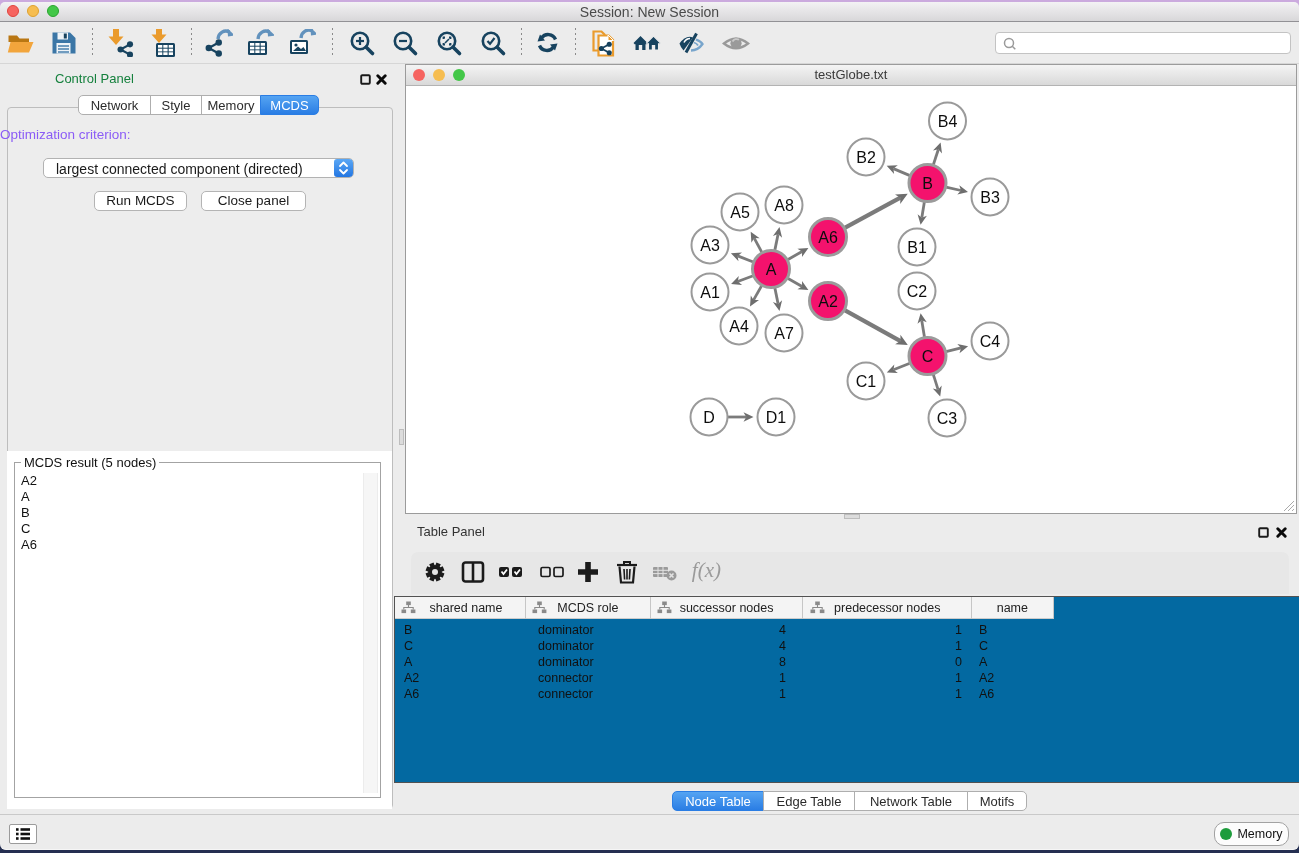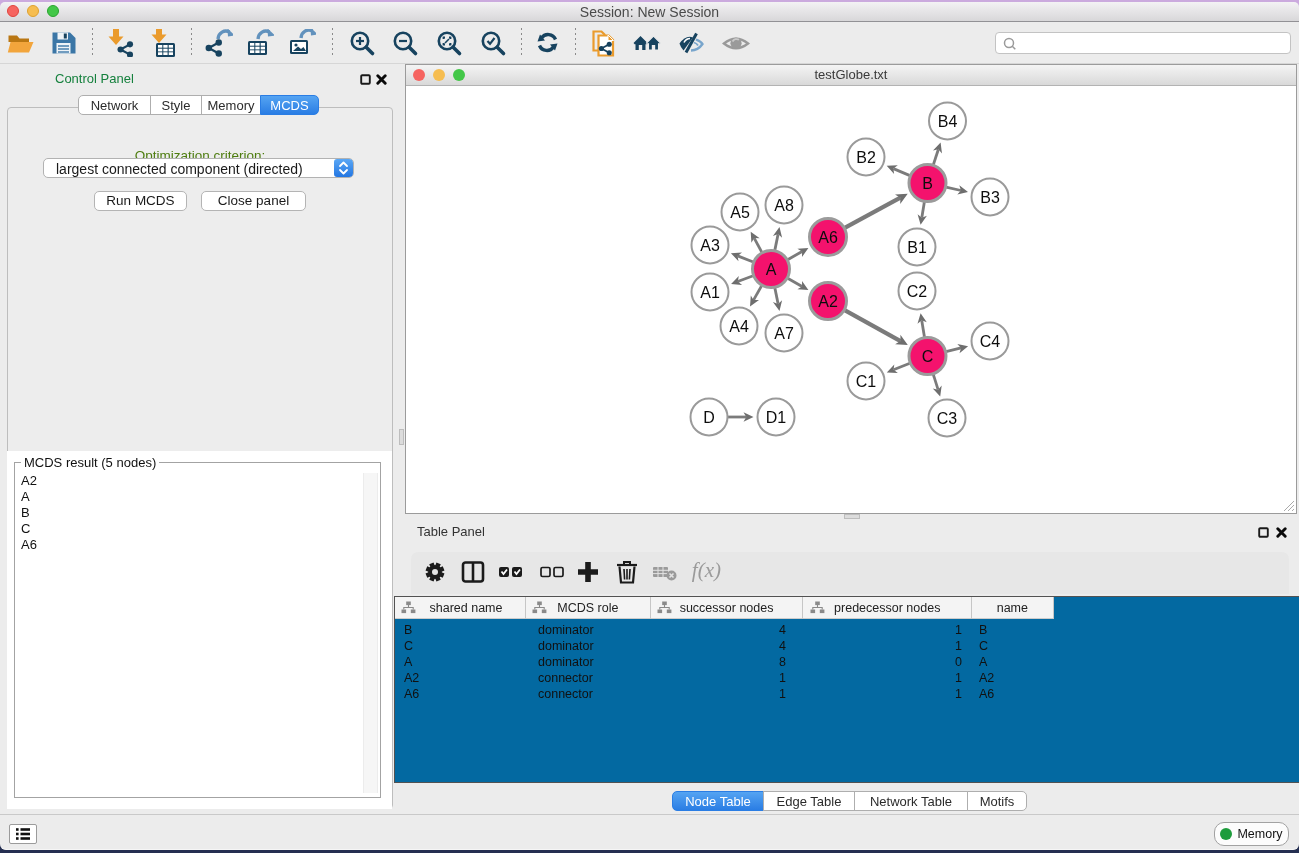--- a/index.html
+++ b/index.html
@@ -26,21 +26,21 @@
 #cp-pane { left:7px; top:107px; width:386px; height:702px; background:#ededed;
   border:1px solid #bdbdbd; border-radius:4px; }
 #cp-white { left:7px; top:451px; width:385px; height:358px; background:#fff; }
 .tabrow { display:flex; }
 .tab { border:1px solid #aeaeae; background:#fff; color:#2b2b2b; font-size:13px;
   text-align:center; line-height:19px; height:20px; margin-left:-1px; }
 .tab.sel { background:linear-gradient(#55a4f2,#2a7de4); color:#fff; border-color:#2a7de4; }
 #cp-tabs { left:78px; top:95px; }
 #cp-tabs .tab:first-child { border-radius:5px 0 0 5px; margin-left:0; }
 #cp-tabs .tab:last-child { border-radius:0 5px 5px 0; }
-#opt-label { left:0; top:148px; width:400px; text-align:center; font-size:13.5px; color:#4d7c0f; }
+#opt-label { left:0; top:127px; width:400px; font-size:13.5px; color:#8b5cf6; }
 #dropdown { left:43px; top:158px; width:311px; height:20px; background:#fff;
   border:1px solid #b2b2b2; border-radius:5px; font-size:14px; color:#1a1a1a; }
 #dropdown .txt { position:absolute; left:12px; top:2px; }
 #dropdown .btn { position:absolute; right:0px; top:0px; width:19px; height:18px;
   background:linear-gradient(#5aa7f5,#2376e2); border-radius:3px 4px 4px 3px; }
 .pushbtn { height:20px; background:#fff; border:1px solid #b4b4b4; border-radius:5px;
   font-size:13.5px; color:#1a1a1a; text-align:center; line-height:18px; }
 #fieldset { left:14px; top:462px; width:367px; height:336px; border:1px solid #a3a3a3; background:#fff; }
 #fs-label { left:21px; top:455px; background:#fff; padding:0 3px; font-size:13px; color:#111; }
 #fs-list { left:21px; top:473px; font-size:13px; color:#111; line-height:16px; }

